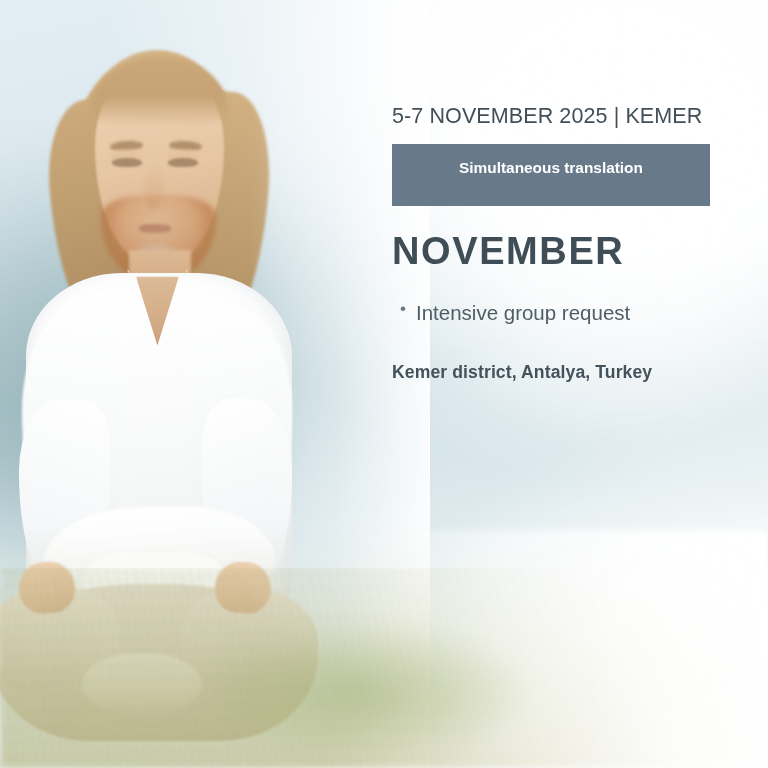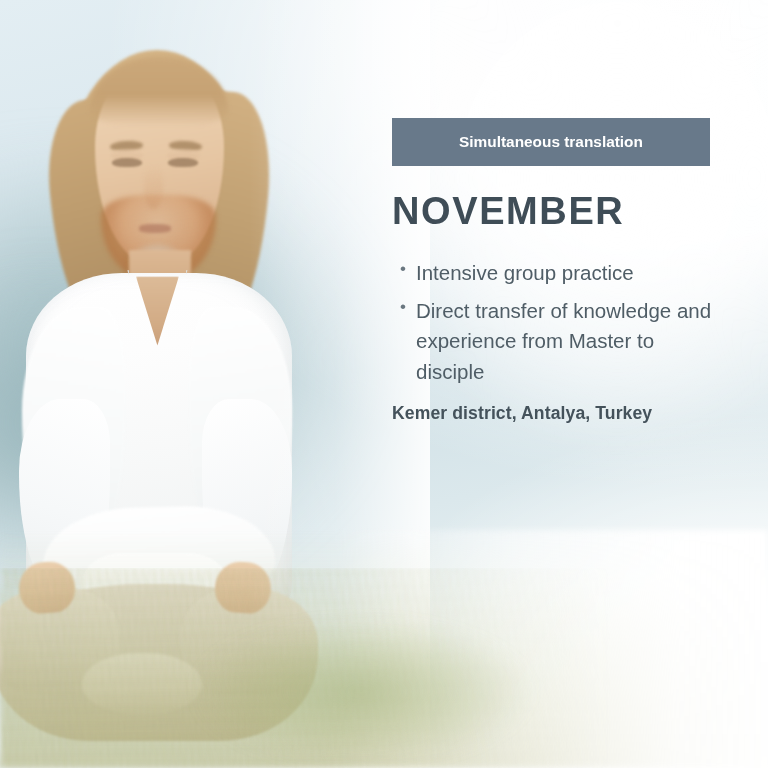--- a/index.html
+++ b/index.html
@@ -248,21 +248,21 @@
   
   .content {
     position:absolute; left:392px; top:104px; width:330px;
   }
   .date-line {
     font-size:21.5px; font-weight:400; letter-spacing:0.1px;
     color:#424f57; white-space:nowrap; line-height:1.2;
   }
   .translation-banner {
     margin-top:14px;
-    width:318px; padding:13px 10px 14px;
+    width:318px; padding:13px 10px 28px;
     background:#68798a;
     text-align:center;
     color:#ffffff;
     font-size:15.4px; font-weight:700; line-height:1.38;
   }
   .translation-banner span { display:block; }
   .retreat-title {
     margin-top:26px;
     font-size:38px; font-weight:700; letter-spacing:1.6px;
     color:#3f4d57; line-height:1.05;
@@ -273,21 +273,21 @@
     padding-left:24px;
     font-size:20.5px; font-weight:400; line-height:1.47;
     color:#4f5d66; margin-bottom:8px;
   }
   .bullets li::before {
     content:"\2022";
     position:absolute; left:8px; top:-1px;
     font-size:17px; color:#6a7780;
   }
   .location {
-    margin-top:16px;
+    margin-top:34px;
     font-size:17.6px; font-weight:700; letter-spacing:0.1px;
     color:#44525b;
   }
 </style>
 </head>
 <body>
 
 <div class="poster">
 
   <div class="bg-sky"></div>
@@ -329,28 +329,28 @@
     <div class="foot"></div>
     <div class="figure-fade"></div>
   </div>
 
   <div class="ground"></div>
   <div class="ground-texture"></div>
   <div class="ground-green"></div>
 
   <div class="content">
 
+    <div class="date-line">5-7 NOVEMBER 2025 | KEMER</div>
 
     <div class="translation-banner">
       <span>Simultaneous translation</span>
     </div>
 
     <h1 class="retreat-title">NOVEMBER</h1>
 
     <ul class="bullets">
-      <li>Intensive group practice</li>
-      <li>Direct transfer of knowledge and experience from Master to disciple</li>
+      <li>Intensive group request</li>
     </ul>
 
     <div class="location">Kemer district, Antalya, Turkey</div>
 
   </div>
 </div>
 
 </body></html>

